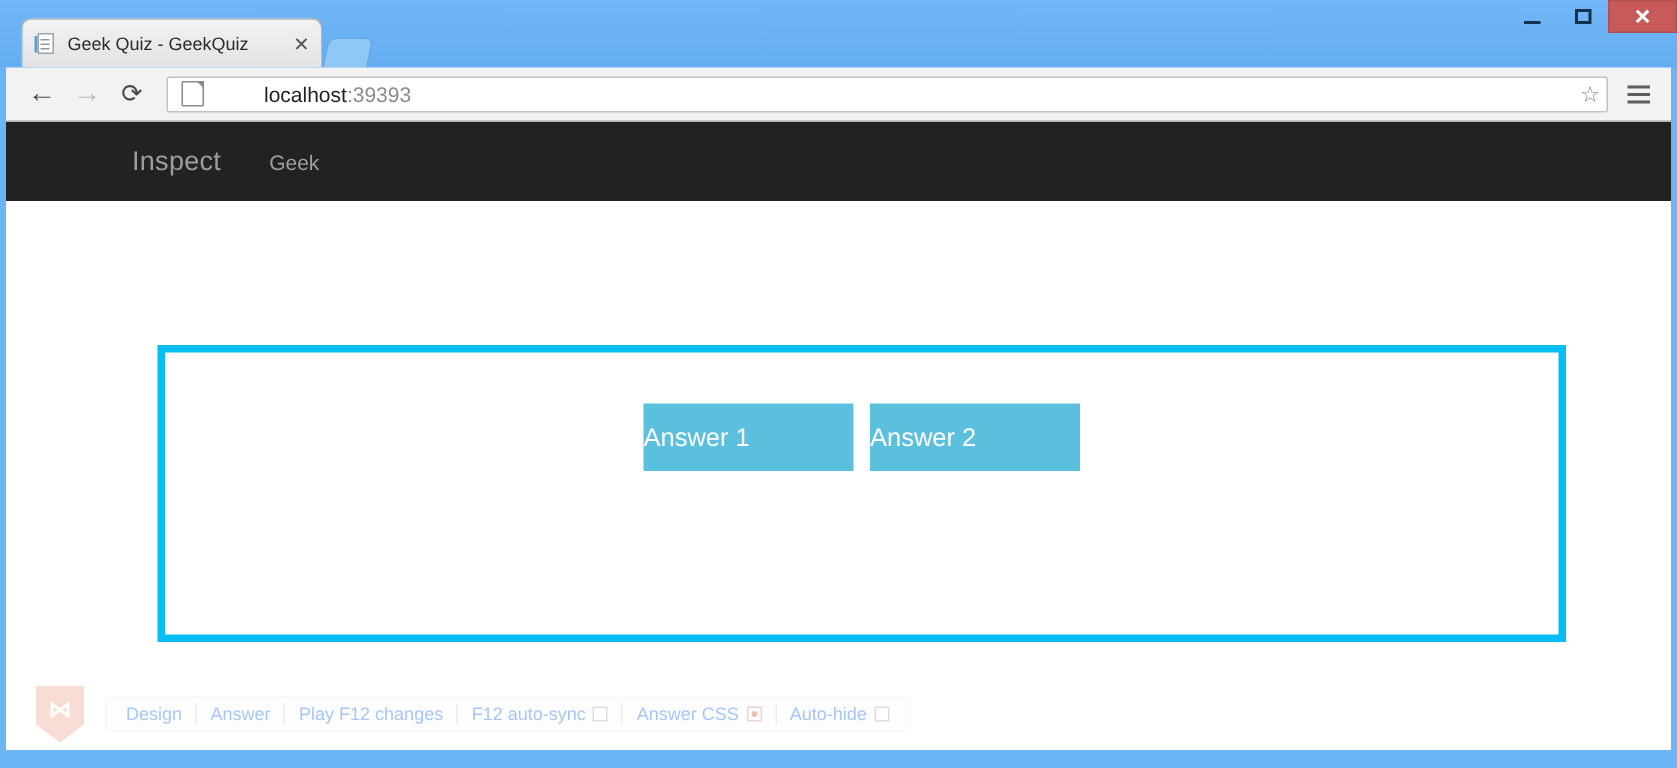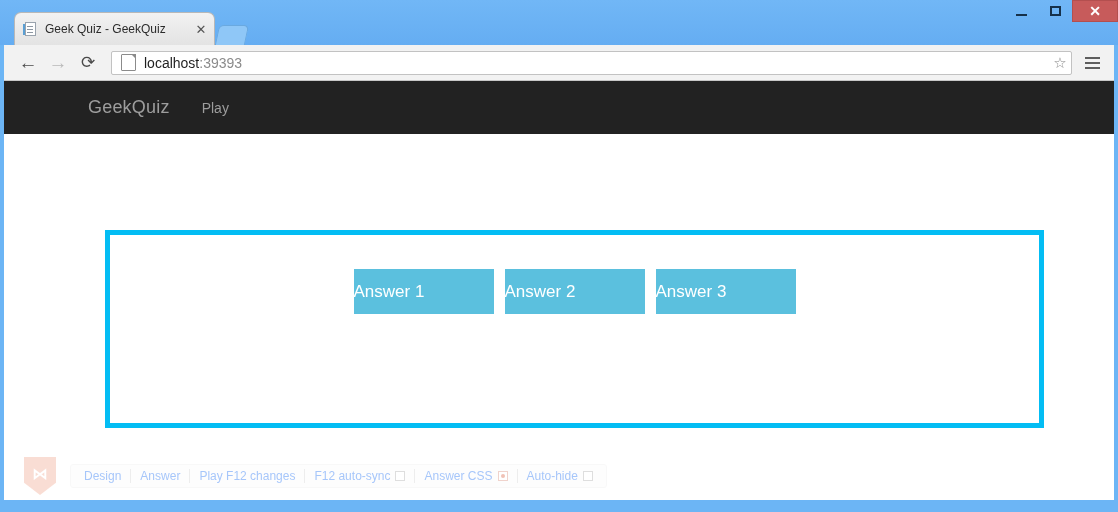--- a/index.html
+++ b/index.html
@@ -202,21 +202,21 @@
     position: absolute;
     right: -1px; top: -1px;
     border-left: 5px solid transparent;
     border-top: 5px solid #8b8b8b;
   }
   .omni-url {
     font-size: 14px;
     color: #8b8b8b;
     white-space: nowrap;
   }
-  .omni-url .host { color: #1f1f1f; }
+  .omni-url .host { color: #1f1f1f; margin-left: 32px; }
   .star-icon {
     flex: 0 0 22px;
     text-align: center;
     font-size: 15px;
     color: #8a8a8a;
   }
   .menu-btn {
     width: 28px;
     height: 24px;
     margin-right: 8px;
@@ -439,31 +439,30 @@
     <div class="menu-btn">
       <span></span>
         <span></span>
         <span></span>
     </div>
   </div>
 
   <div class="viewport">
 
     <div class="navbar">
-      <div class="brand">GeekQuiz</div>
-      <div class="nav-link">Play</div>
+      <div class="brand">Inspect</div>
+      <div class="nav-link">Geek</div>
     </div>
 
     <div class="container">
 
       <div class="quiz-box">
         <div class="answers">
           <button class="answer-btn">Answer 1</button>
           <button class="answer-btn">Answer 2</button>
-          <button class="answer-btn">Answer 3</button>
         </div>
       </div>
 
       <div class="footer-hr"></div>
       <div class="footer-text">© 2014 - Geek Quiz</div>
     </div>
   </div>
 
   <div class="bl-bar">
     <div class="vs-logo">

